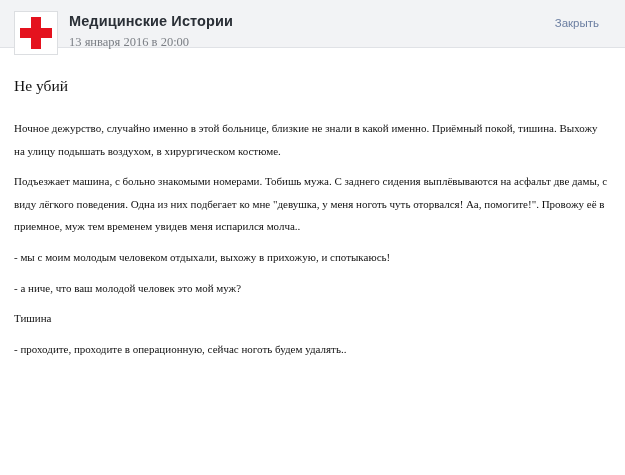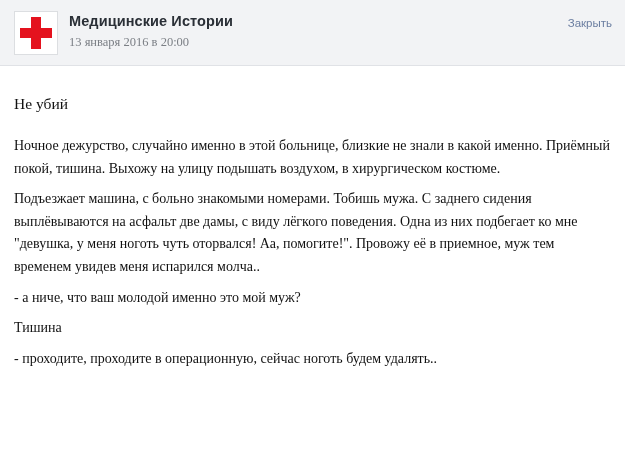--- a/index.html
+++ b/index.html
@@ -14,21 +14,21 @@
     color: #000000;
     overflow: hidden;
   }
   .page {
     width: 625px;
     height: 475px;
     position: relative;
     background: #ffffff;
   }
   .header {
-    height: 66px;
+    height: 48px;
     background: #f2f3f5;
     border-bottom: 1px solid #e0e2e6;
     position: relative;
     box-sizing: border-box;
     padding: 10px 12px 0 14px;
     display: flex;
     align-items: flex-start;
   }
   .avatar {
     width: 44px;
@@ -72,21 +72,21 @@
   }
   .post-date {
     font-family: Liberation Serif, serif;
     font-size: 12.5px;
     color: #7b7f85;
     margin-top: 5px;
     line-height: 15px;
   }
   .close-link {
     position: absolute;
-    right: 13px;
+    right: 26px;
     top: 17px;
     font-family: "Liberation Sans", sans-serif;
     font-size: 11.5px;
     color: #6a7da0;
     cursor: pointer;
     text-decoration: none;
     text-align: center;
   }
   .content {
     padding: 0 14px;
@@ -95,21 +95,21 @@
   .title {
     font-family: "Liberation Serif", serif;
     font-size: 15.5px;
     color: #111111;
     margin-top: 28px;
     margin-bottom: 12px;
     line-height: 20px;
   }
   .body-text {
     font-family: "Liberation Serif", serif;
-    font-size: 14px;
+    font-size: 11px;
     line-height: 22.6px;
     color: #111111;
     margin-top: 21px;
     text-align: left;
   }
   .para {
     margin: 0;
     padding: 0;
   }
   .para + .para {
@@ -131,19 +131,20 @@
       <div class="post-date">13 января 2016 в 20:00</div>
     </div>
     <a class="close-link">Закрыть</a>
   </div>
 
   <div class="content">
     <div class="title">Не убий</div>
     <div class="body-text">
       <p class="para">Ночное дежурство, случайно именно в этой больнице, близкие не знали в какой именно. Приёмный покой, тишина. Выхожу на улицу подышать воздухом, в хирургическом костюме.</p>
       <p class="para">Подъезжает машина, с больно знакомыми номерами. Тобишь мужа. С заднего сидения выплёвываются на асфальт две дамы, с виду лёгкого поведения. Одна из них подбегает ко мне "девушка, у меня ноготь чуть оторвался! Аа, помогите!". Провожу её в приемное, муж тем временем увидев меня испарился молча..</p>
-      <p class="para">- а ниче, что ваш молодой именно это мой муж?</p>
+      <p class="para">- мы с моим молодым человеком отдыхали, выхожу в прихожую, и спотыкаюсь!</p>
+      <p class="para">- а ниче, что ваш молодой человек это мой муж?</p>
       <p class="para">Тишина</p>
       <p class="para">- проходите, проходите в операционную, сейчас ноготь будем удалять..</p>
     </div>
   </div>
 
 </div>
 
 </body></html>

